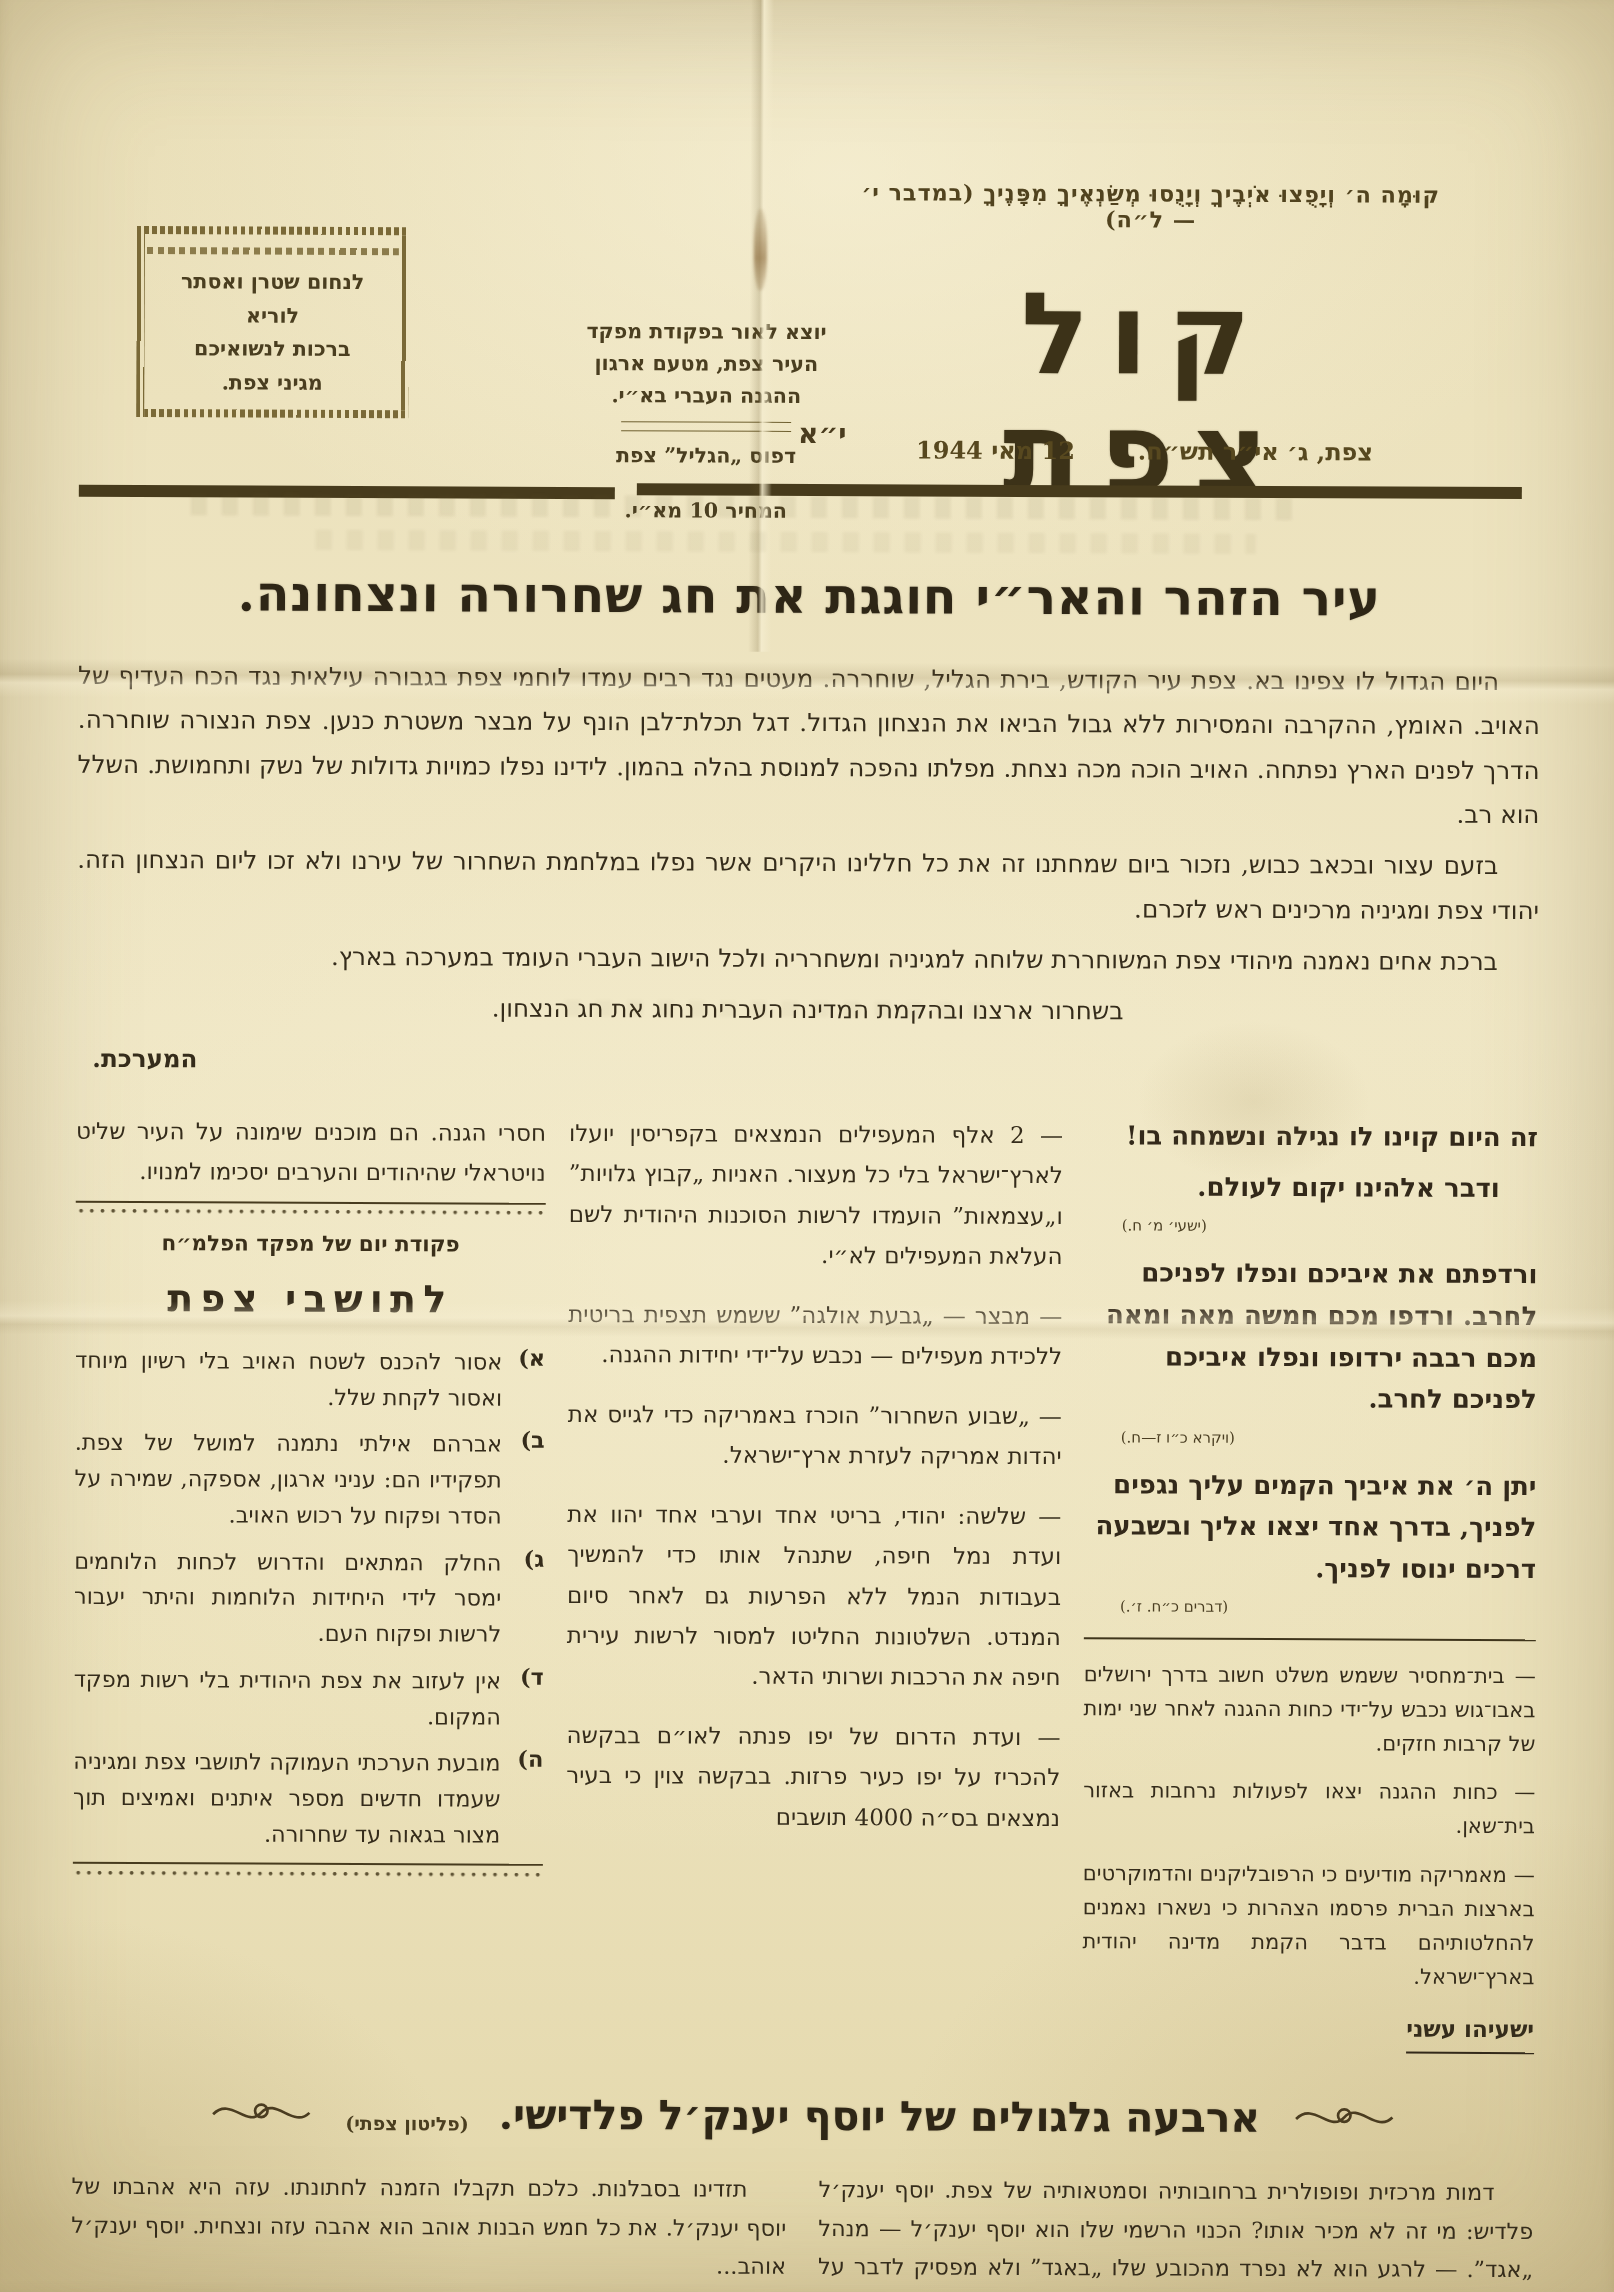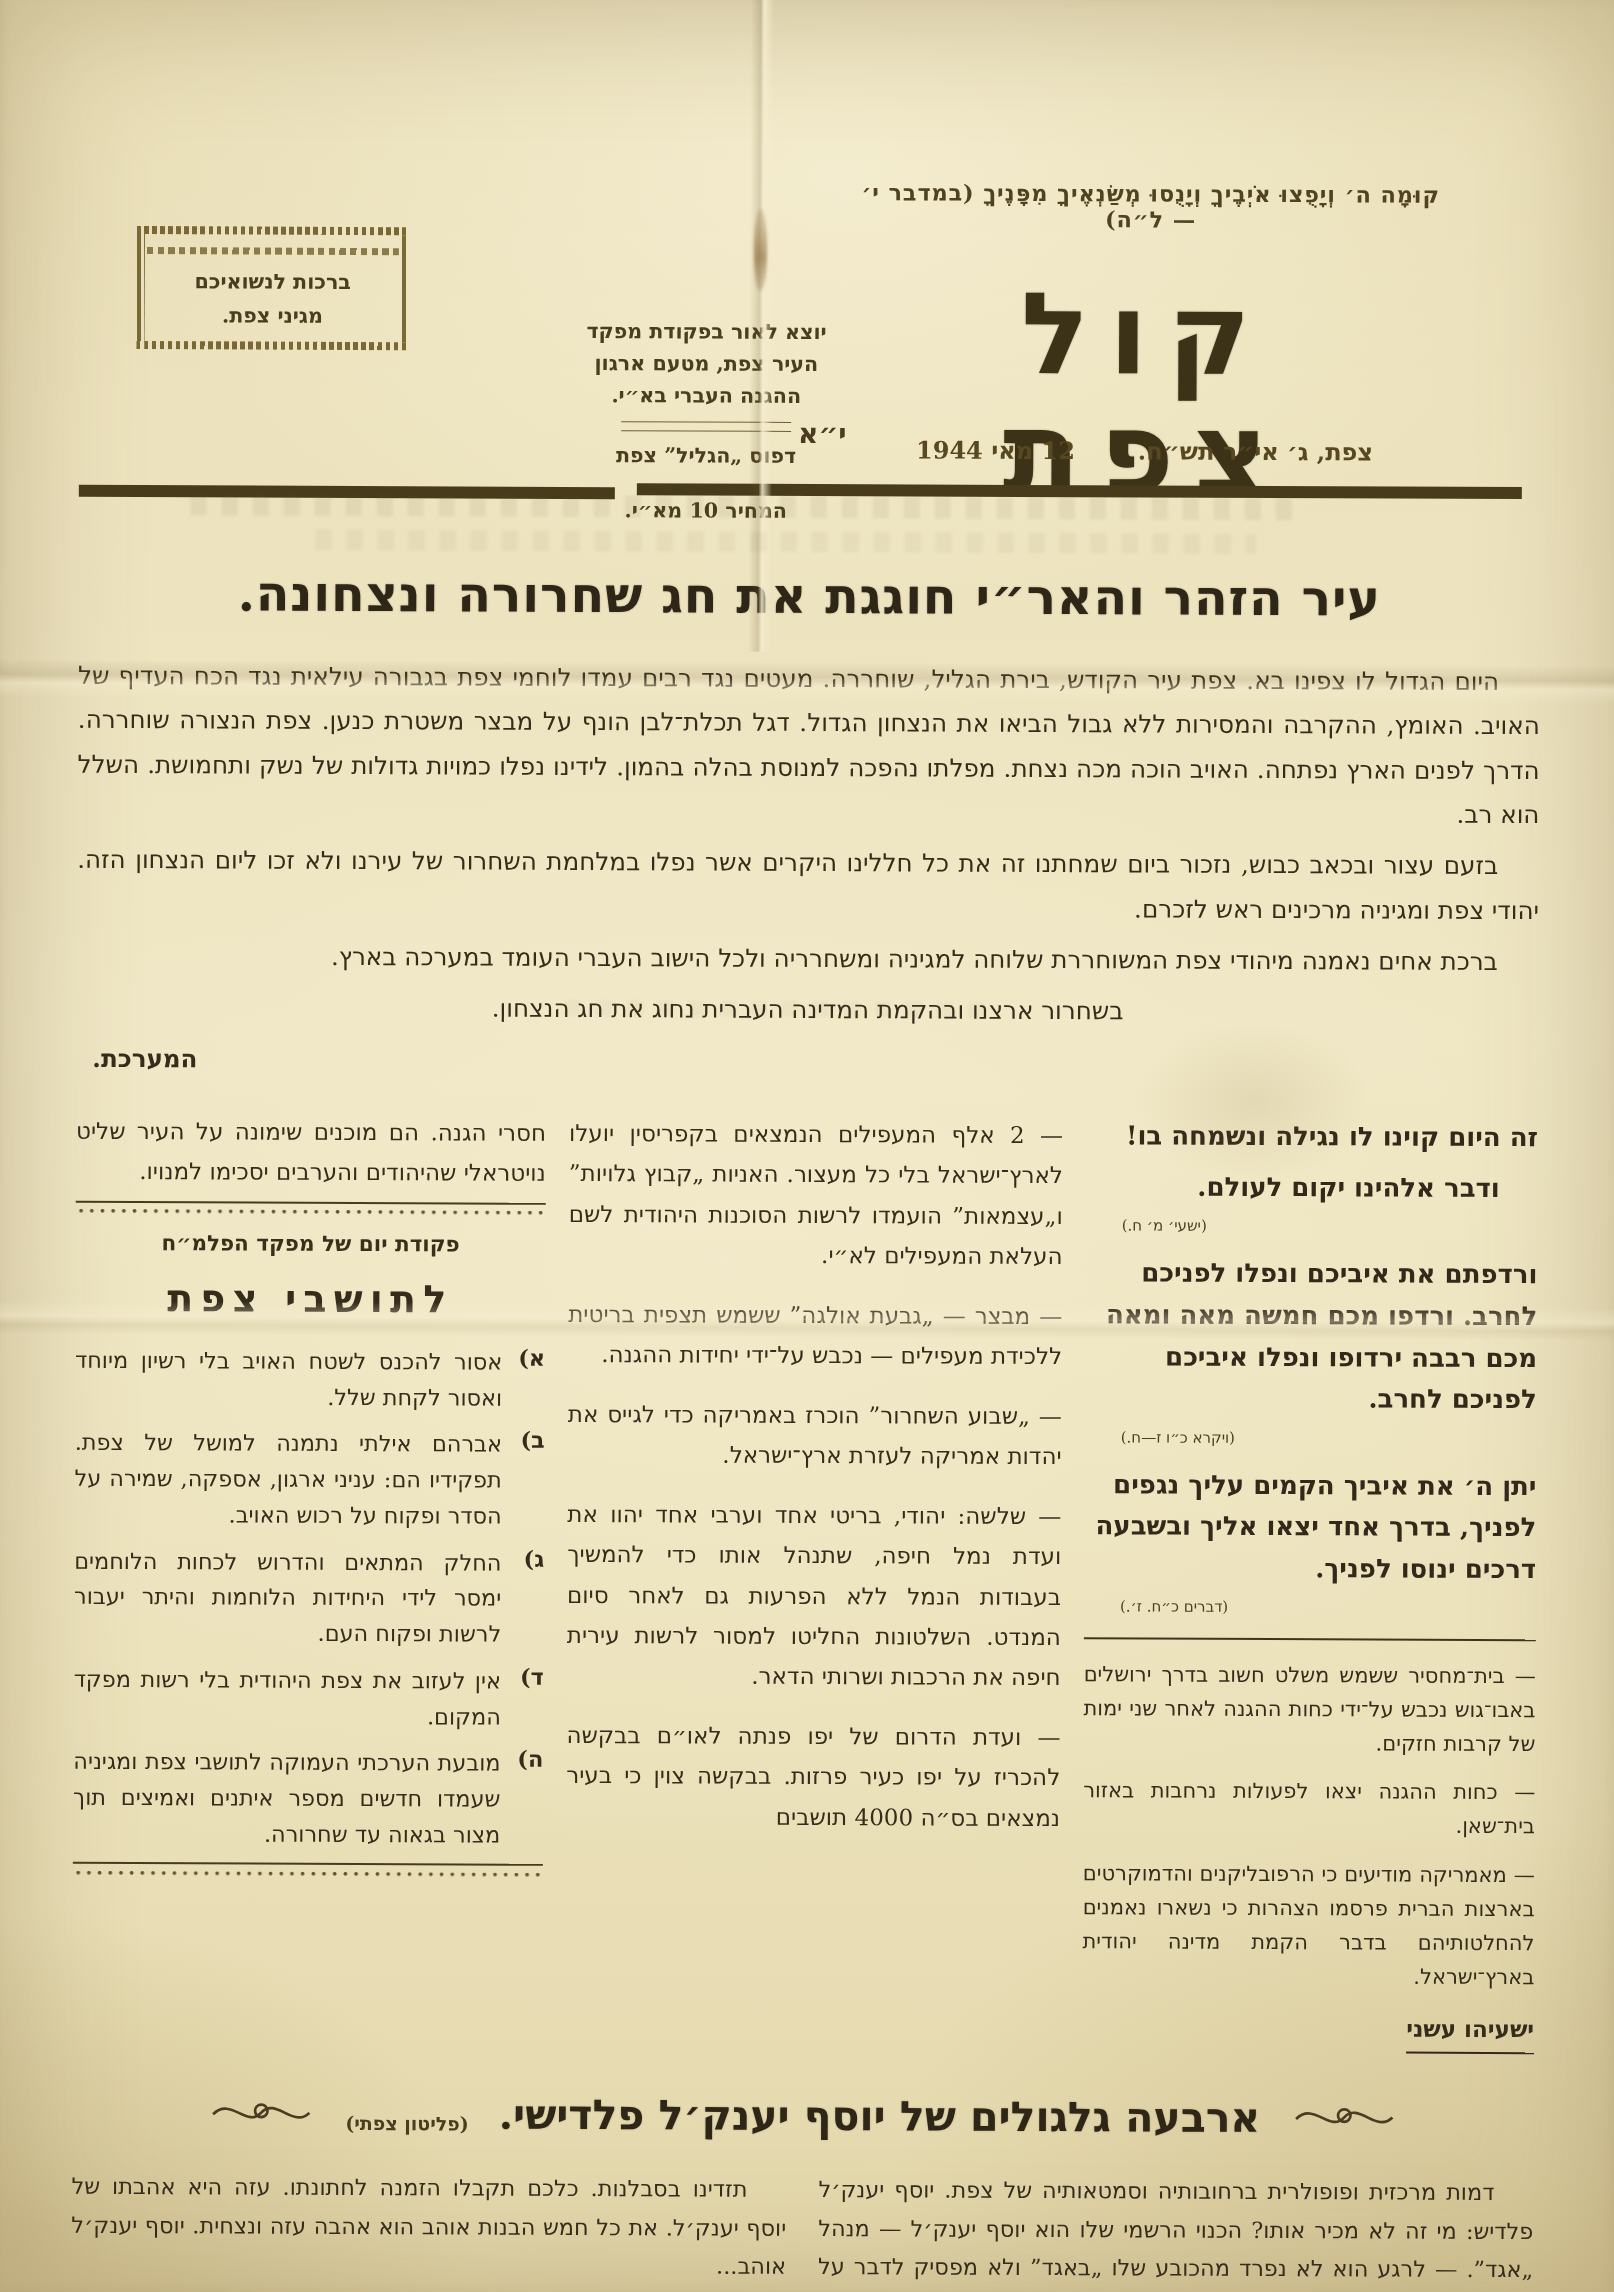--- a/index.html
+++ b/index.html
@@ -105,20 +105,21 @@
 </head>
 <body>
 
 <div class="paper">
 
   <div class="top-region">
 
     <div class="greetings-box">
       <div class="greetings-divider"></div>
       <div class="greeting-ad">
+        <div>לנחום שטרן ואסתר לוריא</div>
         <div>ברכות לנשואיכם</div>
         <div>מגיני צפת.</div>
       </div>
     </div>
 
     <div class="publisher">
       <div>יוצא לאור בפקודת מפקד</div>
       <div>העיר צפת, מטעם ארגון</div>
       <div>ההגנה העברי בא״י.</div>
       <div class="pub-divider"></div>

